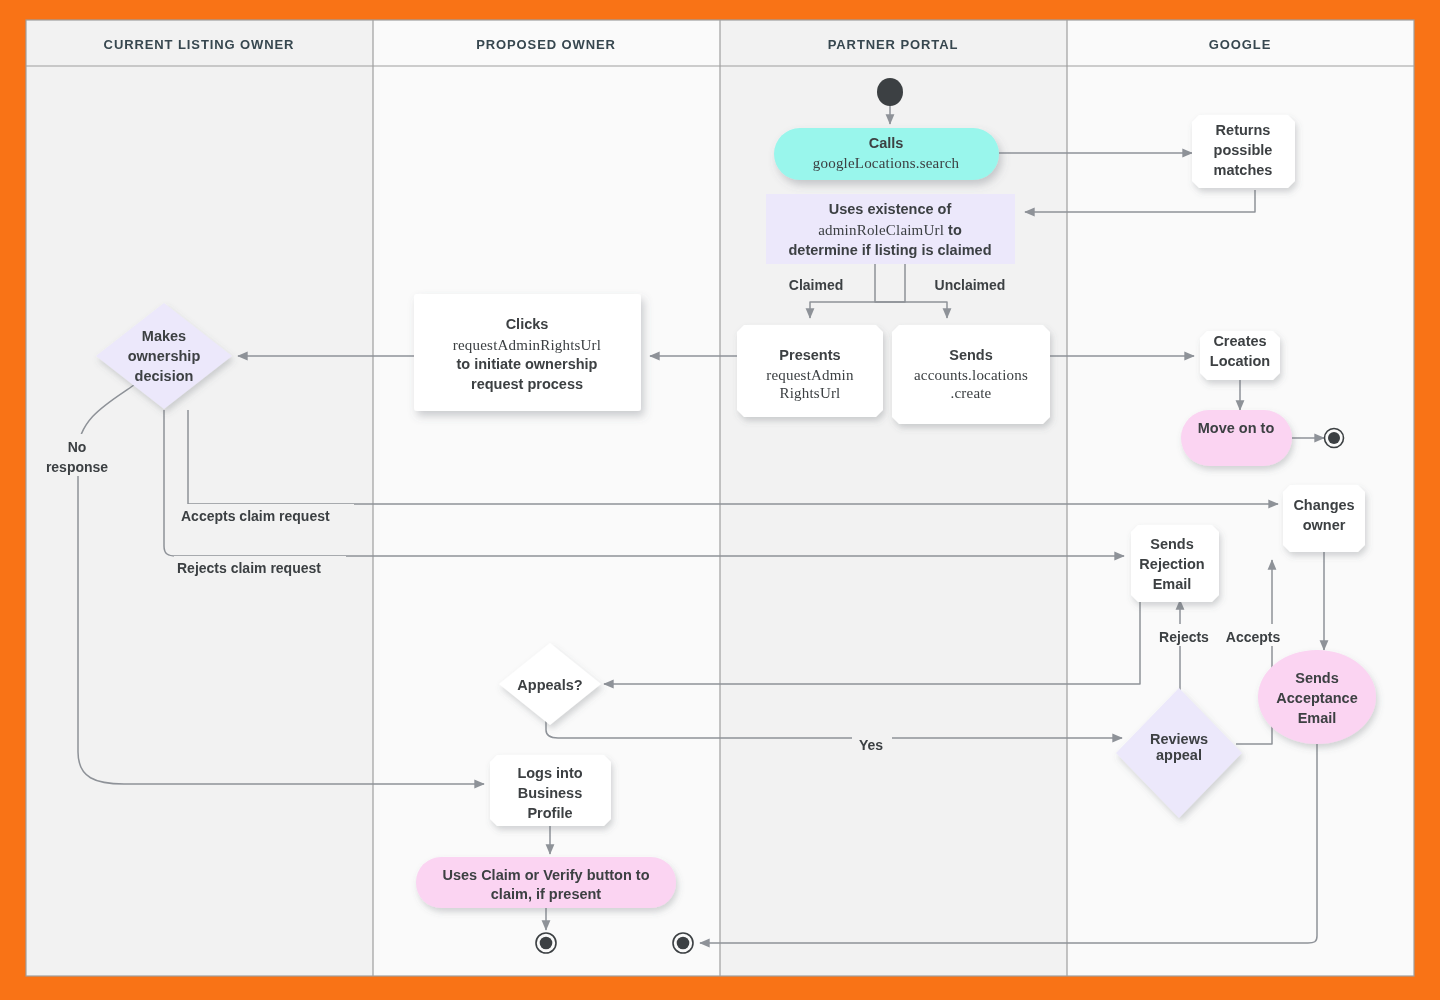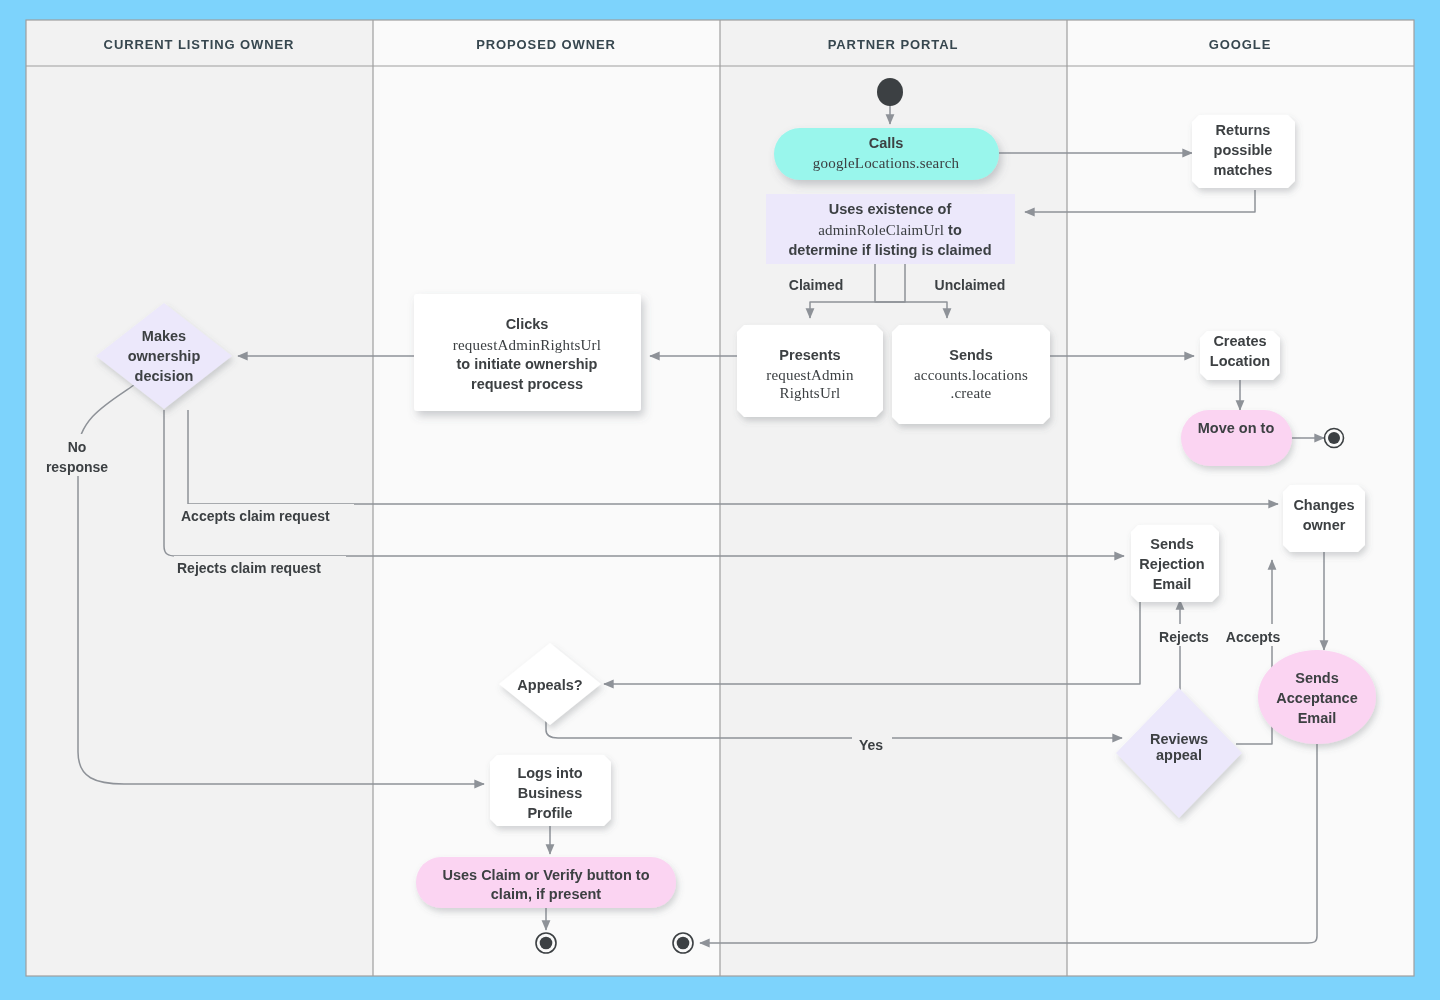--- a/index.html
+++ b/index.html
@@ -6,21 +6,21 @@
   html, body {
     margin: 0;
     padding: 0;
     background: #fafafa;
     font-family: "Liberation Sans", sans-serif;
   }
   #stage {
     position: relative;
     width: 1440px;
     height: 1000px;
-    background: #7dd3fc;
+    background: #f97316;
     overflow: hidden;
   }
   svg#diagram {
     position: absolute;
     left: 0;
     top: 0;
     width: 1440px;
     height: 1000px;
   }
   .lane-fill-a { fill: #f2f2f2; }

